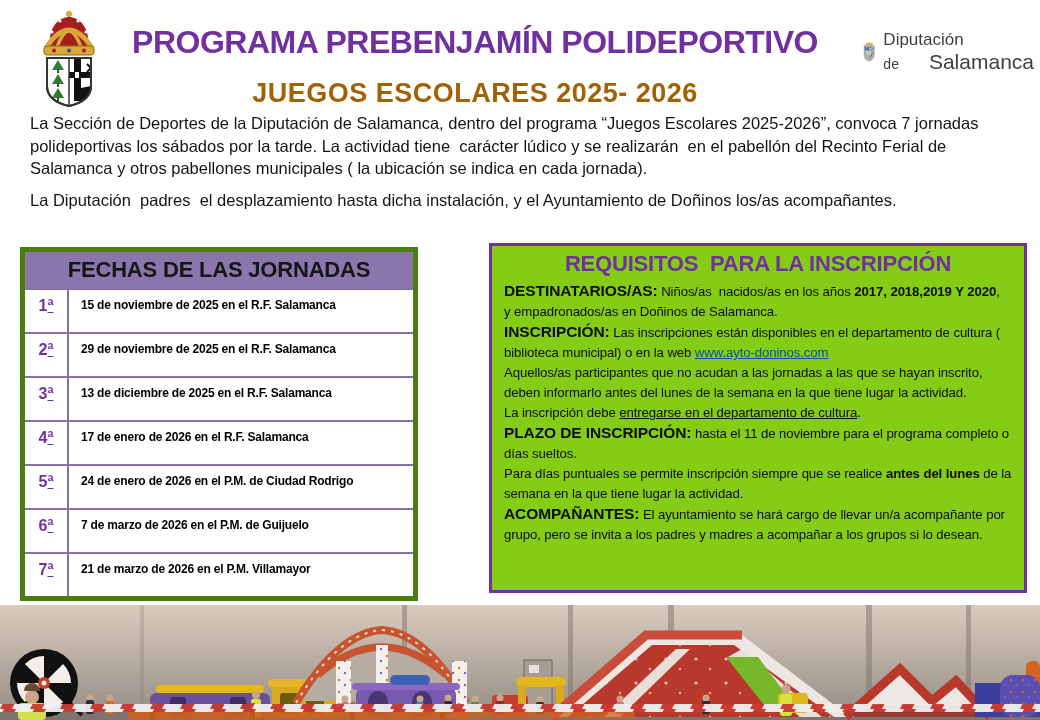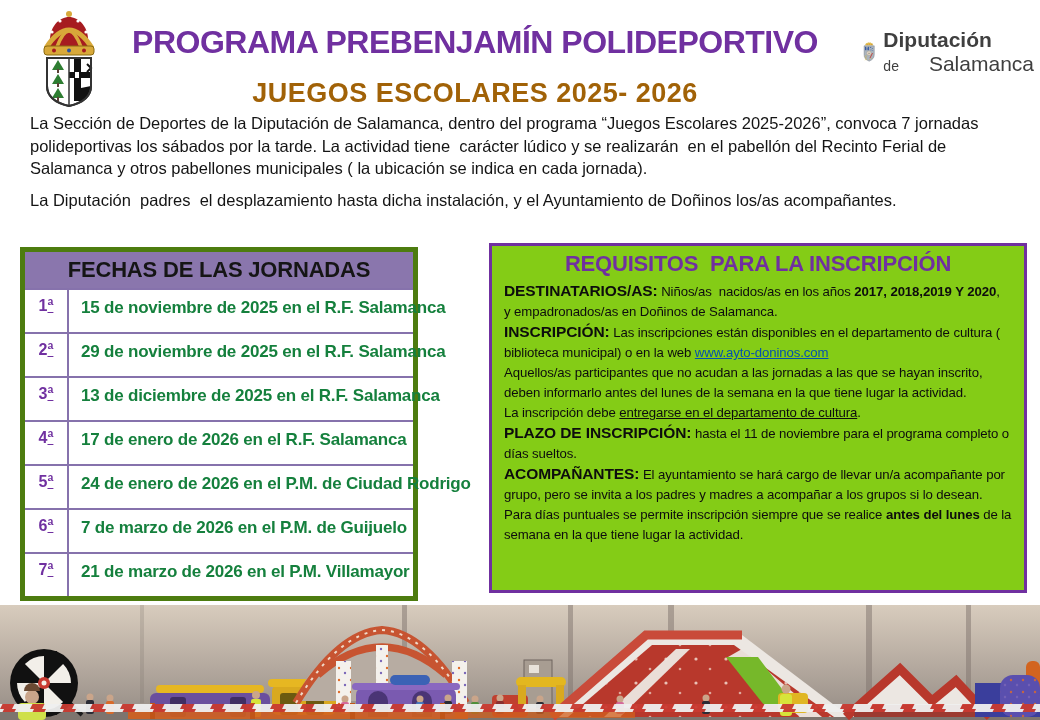--- a/index.html
+++ b/index.html
@@ -9,35 +9,35 @@
     background: #ffffff; overflow: hidden; margin: 0 auto;
     font-family: "Liberation Sans", sans-serif; color: #141414;
   }
   
   .logo-left { position:absolute; left:30px; top:6px; width:78px; height:102px; }
   .titles { position:absolute; left:130px; top:24px; width:690px; text-align:center; }
   .title-main { font-size:32px; font-weight:800; color:#7030A0; letter-spacing:-0.5px; white-space:pre; }
   .title-sub  { font-size:27px; font-weight:800; color:#a16207; letter-spacing:0.5px; margin-top:17px; white-space:pre; }
   .logo-right { position:absolute; right:6px; top:10px; width:172px; display:flex; align-items:center; gap:7px; }
   .dip-text { color:#3f3f3f; line-height:1.15; }
-  .dip-line1 { font-size:21px;font-weight:bold; }
+  .dip-line1 { font-size:17px; }
   .dip-de { font-size:14px; margin-right:3px; }
   .dip-line2 { font-size:21px;margin-left:27px; }
   
   .intro { position:absolute; left:30px; top:112px; width:988px; font-size:16.5px; line-height:1.37; }
   .intro p { white-space:pre-wrap; margin-bottom:9px; }
   
   .jtable { position:absolute; left:20px; top:247px; width:398px; border:5px solid #4d7c0f; background:#fff; }
   .jhead { height:36px; background:#8A76AD; color:#151515; font-size:22px; font-weight:bold;
            display:flex; align-items:center; justify-content:center; letter-spacing:-0.2px; }
   .jrow { display:flex; height:44px; border-top:2px solid #8672ac; }
   .jnum { width:44px; border-right:2px solid #8672ac; padding-top:7px; text-align:center;
           font-size:16px; font-weight:bold; color:#7030A0; flex:0 0 44px; }
   .jnum .ord { text-decoration:underline; }
-  .jtext { flex:1; padding:8px 16px 0 12px; font-size:17px; font-weight:bold; color:#15803d;
+  .jtext { flex:1; padding:8px 16px 0 12px; font-size:12px; font-weight:bold; color:#000000;
            letter-spacing:-0.2px; white-space:nowrap; }
   
   .req-box { position:absolute; left:489px; top:243px; width:538px; height:350px;
              border:3px solid #7030A0; background:#84cc16; padding:5px 12px 0 12px; }
   .req-heading { text-align:center; font-size:22px; font-weight:800; color:#7030A0;
                  letter-spacing:-0.2px; white-space:pre; margin-bottom:4px; }
   .req-body { font-size:13.2px; line-height:20px; color:#0d0d0d; letter-spacing:-0.1px; }
   .req-body p { white-space:pre-wrap; }
   .lbl { font-size:15.5px; font-weight:bold; }
   .b { font-weight:bold; }
@@ -166,22 +166,22 @@
   </div>
 
   <div class="req-box">
     <div class="req-heading">REQUISITOS  PARA LA INSCRIPCIÓN</div>
     <div class="req-body">
       <p><span class="lbl">DESTINATARIOS/AS:</span><span> Niños/as  nacidos/as en los años </span><span class="b">2017, 2018,2019 Y 2020</span><span>,  y empadronados/as en Doñinos de Salamanca.</span></p>
       <p><span class="lbl">INSCRIPCIÓN:</span><span> Las inscripciones están disponibles en el departamento de cultura ( biblioteca municipal) o en la web </span><a class="link" href="#">www.ayto-doninos.com</a></p>
       <p>Aquellos/as participantes que no acudan a las jornadas a las que se hayan inscrito, deben informarlo antes del lunes de la semana en la que tiene lugar la actividad.</p>
       <p><span>La inscripción debe </span><span class="u">entregarse en el departamento de cultura</span><span>.</span></p>
       <p><span class="lbl">PLAZO DE INSCRIPCIÓN:</span><span> hasta el 11 de noviembre para el programa completo o días sueltos.</span></p>
+      <p><span>Para días puntuales se permite inscripción siempre que se realice </span><span class="b">antes del lunes</span><span> de la semana en la que tiene lugar la actividad.</span></p>
       <p><span class="lbl">ACOMPAÑANTES:</span><span> El ayuntamiento se hará cargo de llevar un/a acompañante por grupo, pero se invita a los padres y madres a acompañar a los grupos si lo desean.</span></p>
-      <p><span>Para días puntuales se permite inscripción siempre que se realice </span><span class="b">antes del lunes</span><span> de la semana en la que tiene lugar la actividad.</span></p>
     </div>
   </div>
 
   <svg class="photo" viewBox="0 0 1040 115" preserveAspectRatio="none">
     <defs>
       <linearGradient id="wall" x1="0" y1="0" x2="0" y2="1">
         <stop offset="0" stop-color="#d8ccbd"></stop>
           <stop offset="0.55" stop-color="#b3a89e"></stop>
           <stop offset="1" stop-color="#948b84"></stop>
       </linearGradient>

